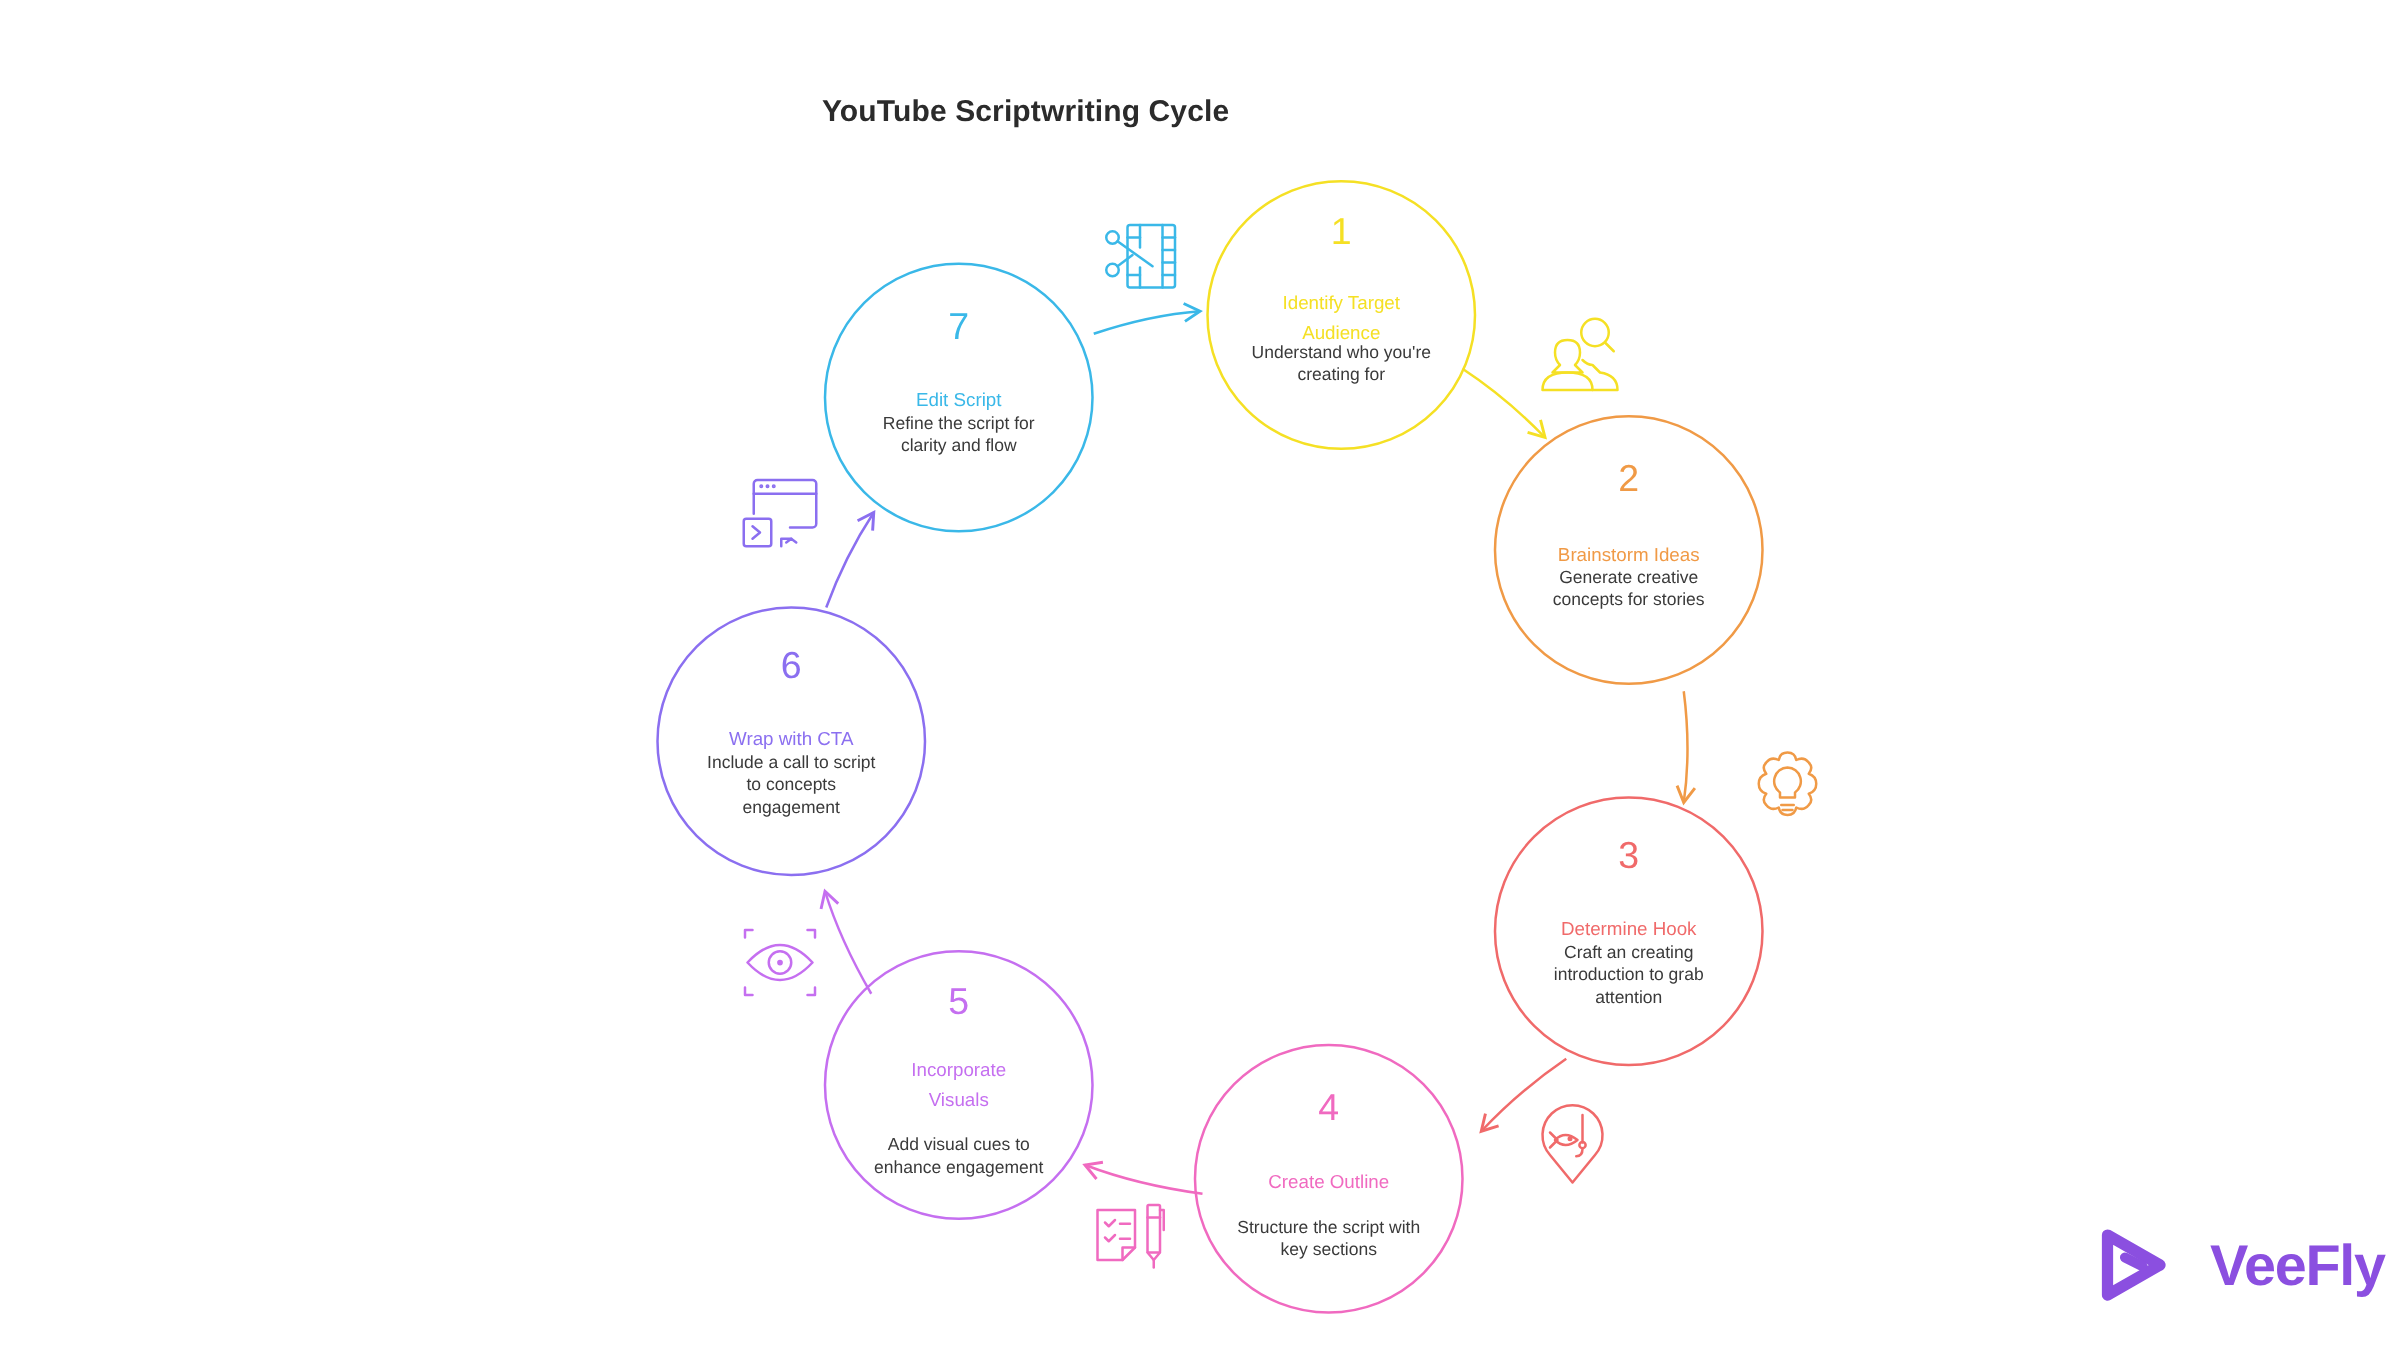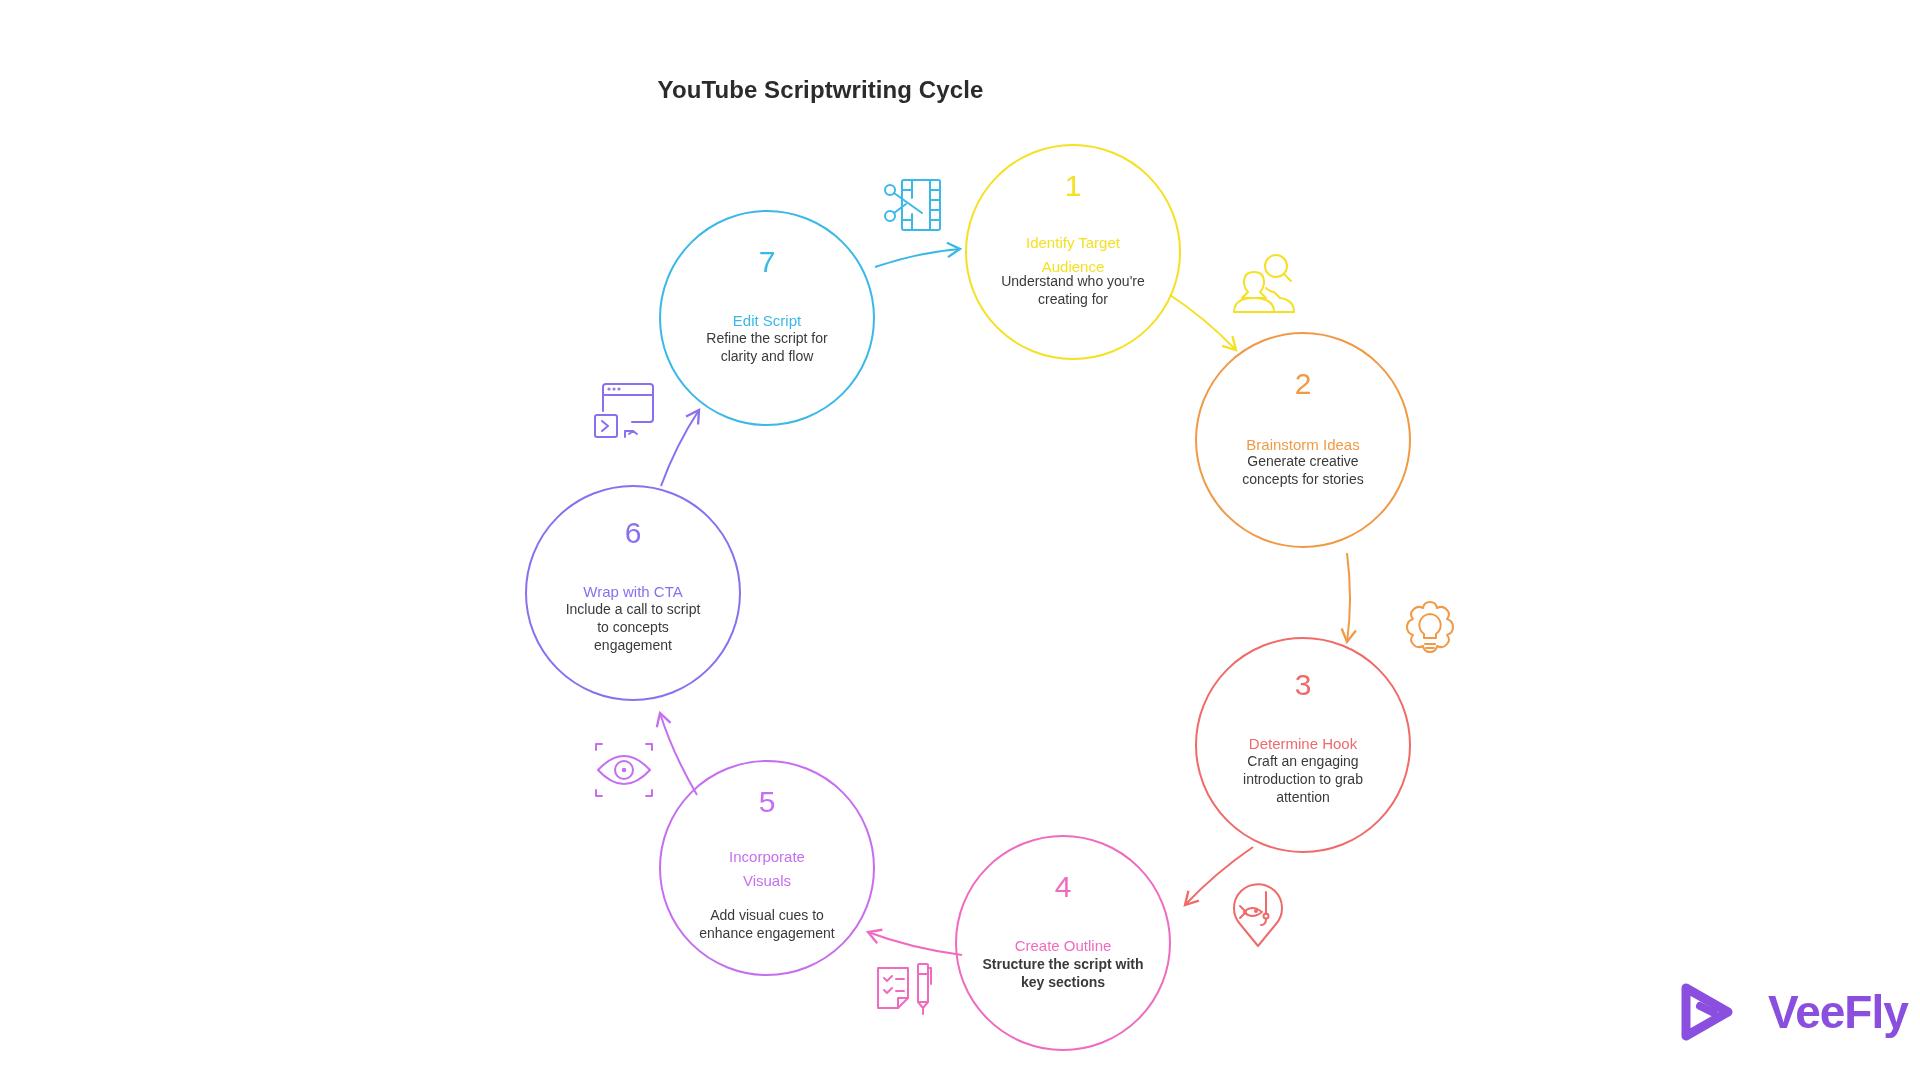--- a/index.html
+++ b/index.html
@@ -163,32 +163,32 @@
     <div>concepts for stories</div>
   </div>
 </div>
 
 <div class="node" style="left:1195px;top:637px;">
   <div class="num" style="top:32px;color:#f06a6a;">3</div>
   <div class="label" style="top:78px;color:#f06a6a;">
     <div>Determine Hook</div>
   </div>
   <div class="desc" style="top:115px;">
-    <div>Craft an engaging</div>
+    <div>Craft an creating</div>
     <div>introduction to grab</div>
     <div>attention</div>
   </div>
 </div>
 
 <div class="node" style="left:955px;top:835px;">
   <div class="num" style="top:36px;color:#f06ac0;">4</div>
   <div class="label" style="top:82px;color:#f06ac0;">
     <div>Create Outline</div>
   </div>
-  <div class="desc" style="top:120px;font-weight:bold;">
+  <div class="desc" style="top:137px;">
     <div>Structure the script with</div>
     <div>key sections</div>
   </div>
 </div>
 
 <div class="node" style="left:659px;top:760px;">
   <div class="num" style="top:26px;color:#c56ff0;">5</div>
   <div class="label" style="top:68px;color:#c56ff0;">
     <div>Incorporate</div>
     <div>Visuals</div>

